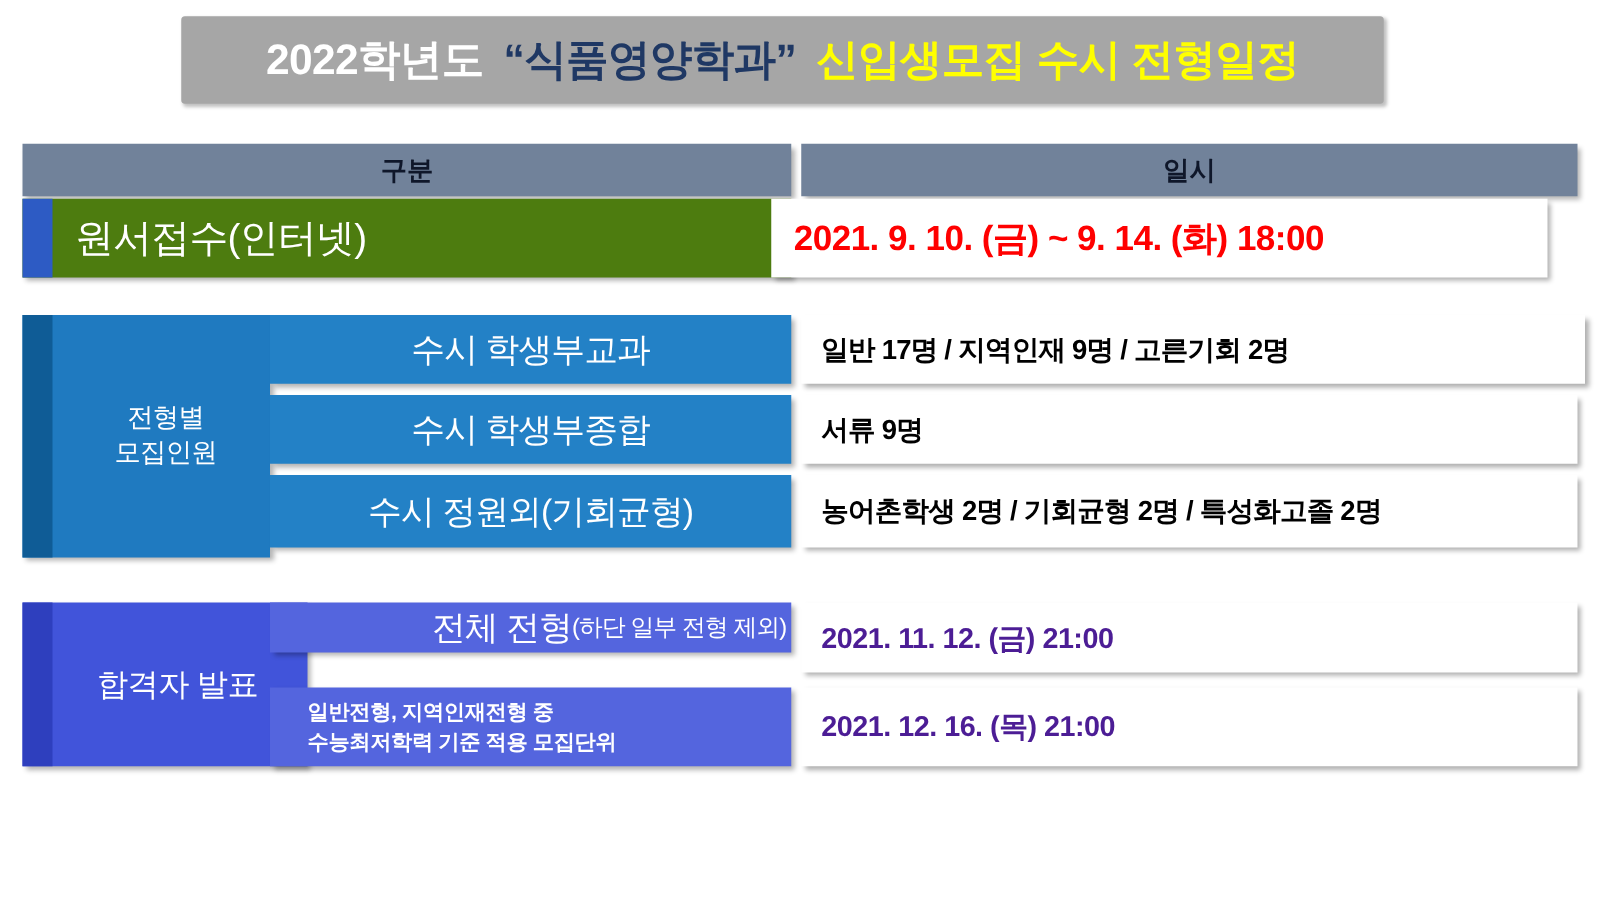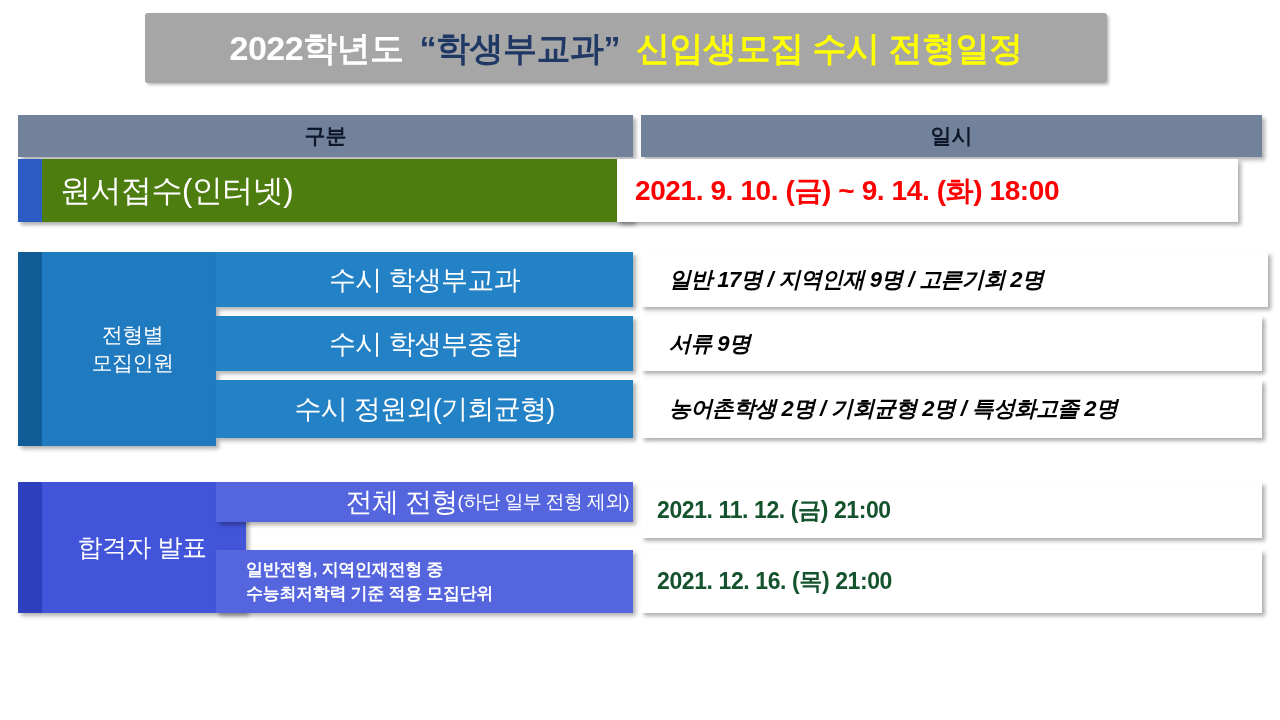--- a/index.html
+++ b/index.html
@@ -168,21 +168,21 @@
     background: #ffffff;
     box-shadow: 3px 3px 4px rgba(0,0,0,0.32);
     display: flex;
     align-items: center;
     color: #000000;
     font-size: 22px;
     font-weight: bold;
     letter-spacing: -0.6px;
     white-space: nowrap;
   }
-  .b2-val .vtxt { margin-left: 28px; font-style: italic; }
+  .b2-val .vtxt { margin-left: 16px; }
 
   
   #block3 {
     position: absolute;
     left: 18px;
     top: 482px;
     width: 1244px;
     height: 131px;
   }
   #b3-group {
@@ -218,21 +218,21 @@
     box-shadow: 3px 3px 4px rgba(0,0,0,0.3);
     color: #ffffff;
   }
   .b3-val {
     position: absolute;
     left: 623px;
     background: #ffffff;
     box-shadow: 3px 3px 4px rgba(0,0,0,0.32);
     display: flex;
     align-items: center;
-    color: #14532d;
+    color: #4c1d95;
     font-size: 23px;
     font-weight: bold;
     letter-spacing: -0.4px;
     white-space: nowrap;
   }
   .b3-val .vtxt { margin-left: 16px; }
 
   #b3-sub-1 {
     display: flex;
     align-items: center;
@@ -259,21 +259,21 @@
     font-size: 17px;
     font-weight: bold;
     line-height: 1.38;
     letter-spacing: -0.3px;
   }
 </style>
 </head>
 <body>
 
 <div id="title-banner">
-  <div class="ttxt"><span class="t-white">2022학년도</span><span class="t-sp"></span><span class="t-navy">“학생부교과”</span><span class="t-sp"></span><span class="t-yellow">신입생모집 수시 전형일정</span></div>
+  <div class="ttxt"><span class="t-white">2022학년도</span><span class="t-sp"></span><span class="t-navy">“식품영양학과”</span><span class="t-sp"></span><span class="t-yellow">신입생모집 수시 전형일정</span></div>
 </div>
 
 <div id="header-row">
   <div class="hdr-cell" id="hdr-left">구분</div>
   <div class="hdr-cell" id="hdr-right">일시</div>
 </div>
 
 <div id="block1">
   <div id="b1-label">
     <span class="lbl">원서접수(인터넷)</span>

